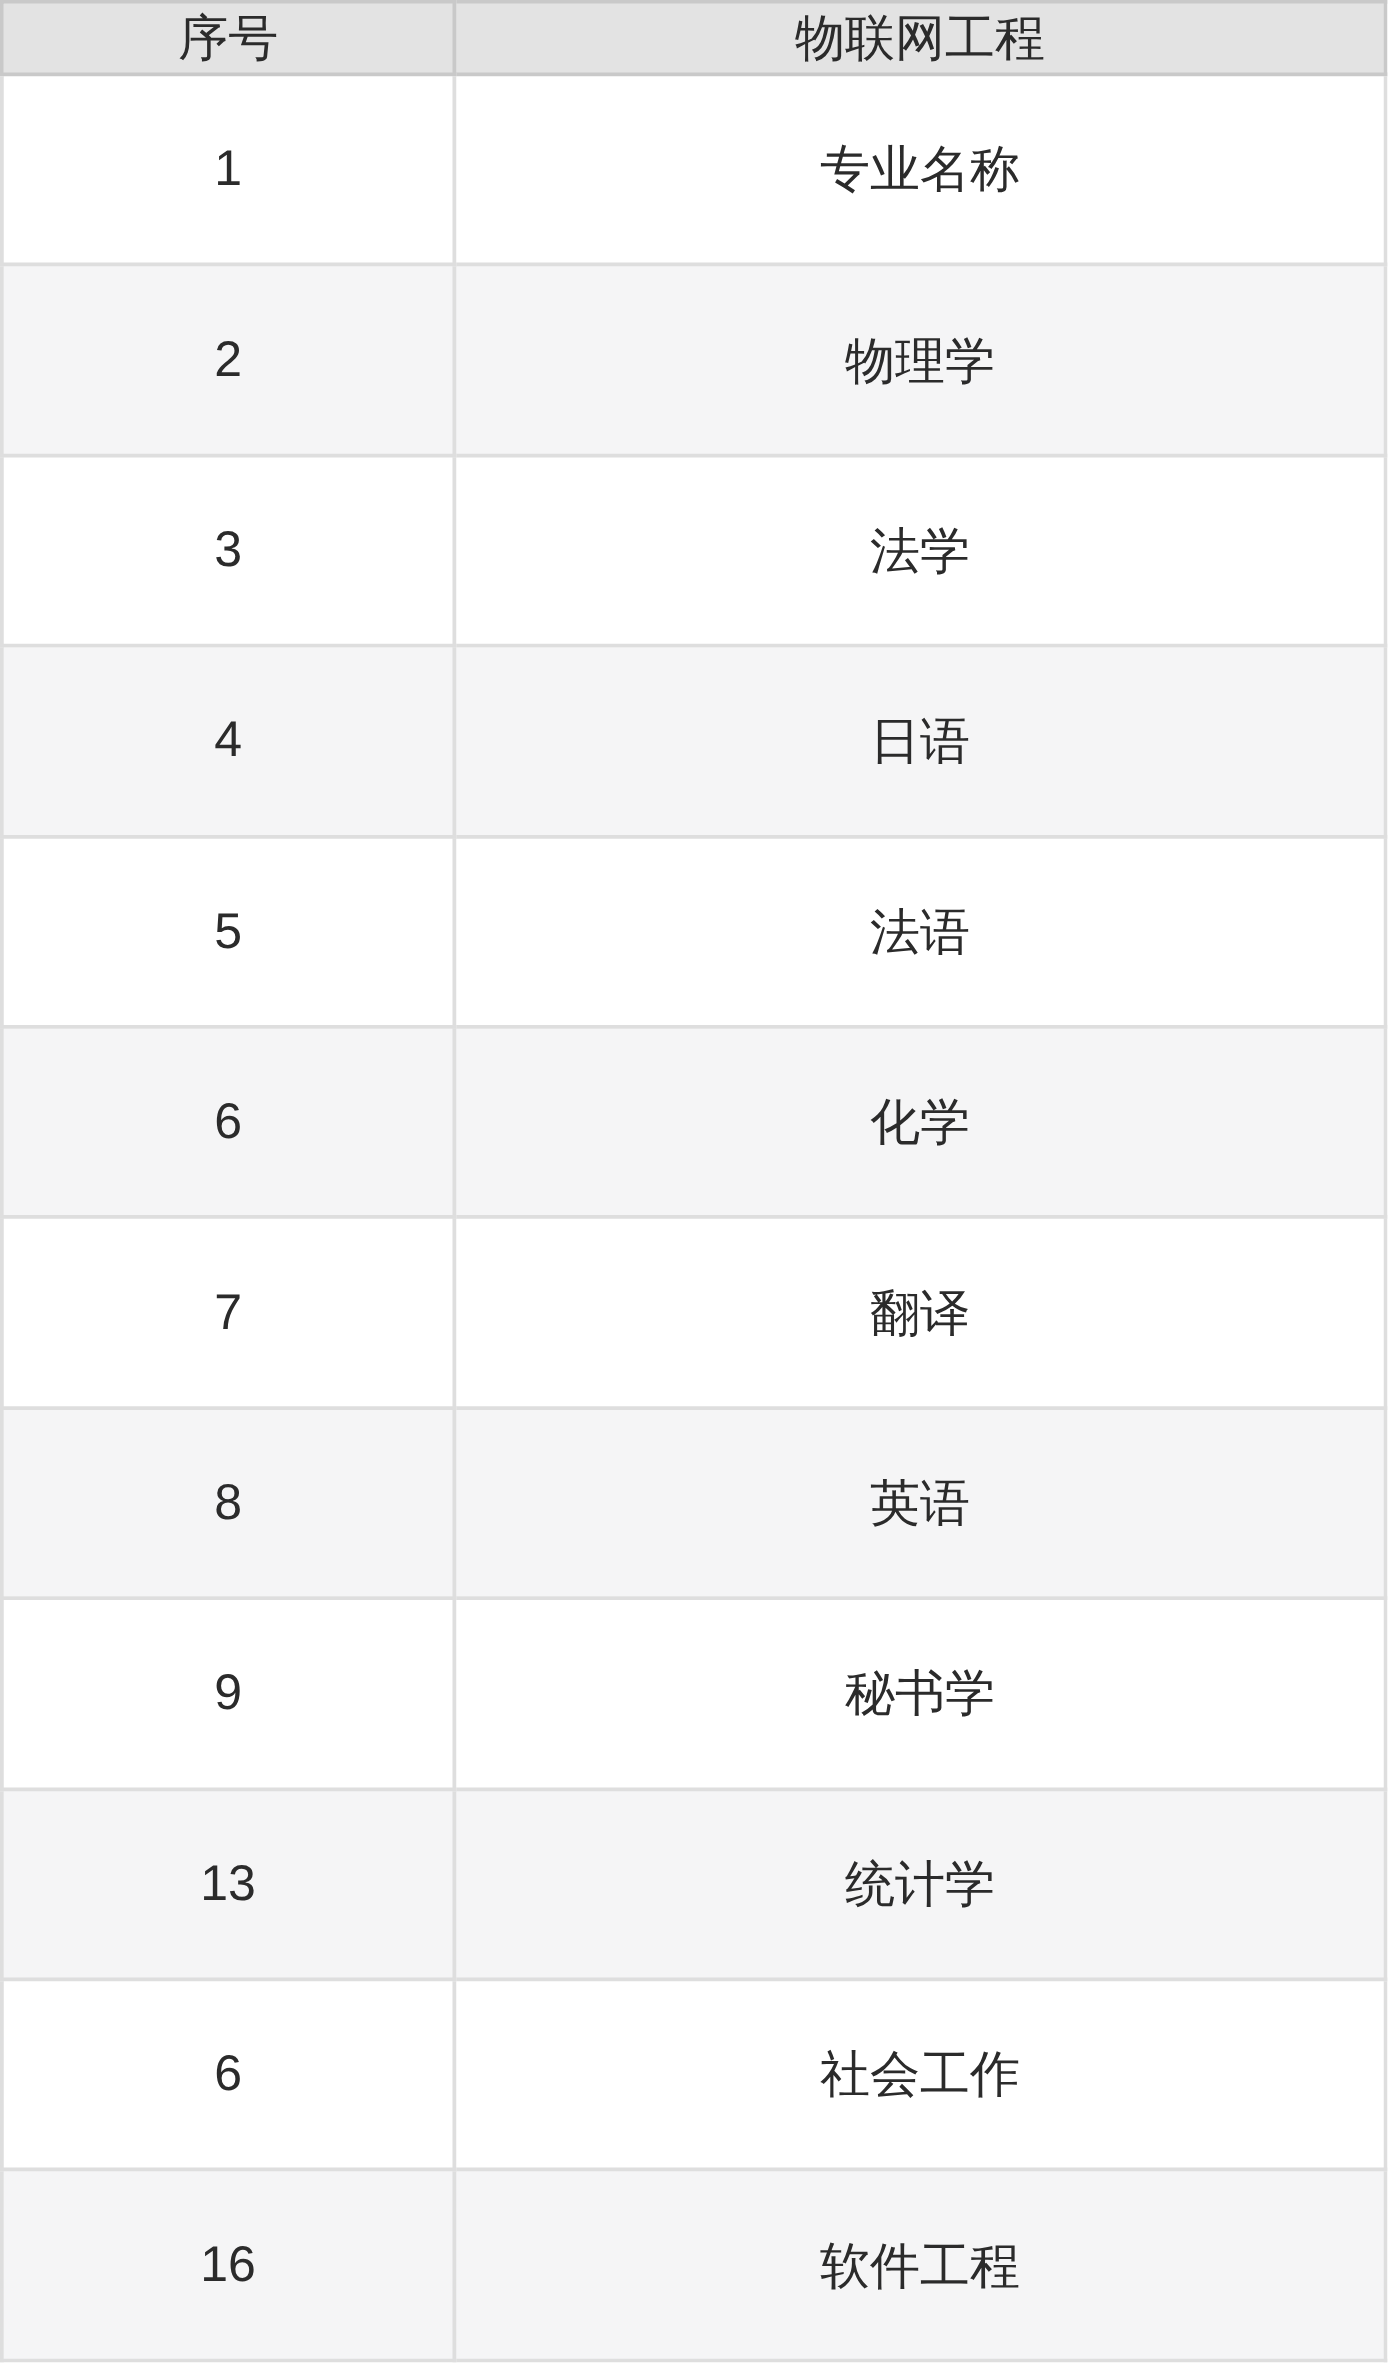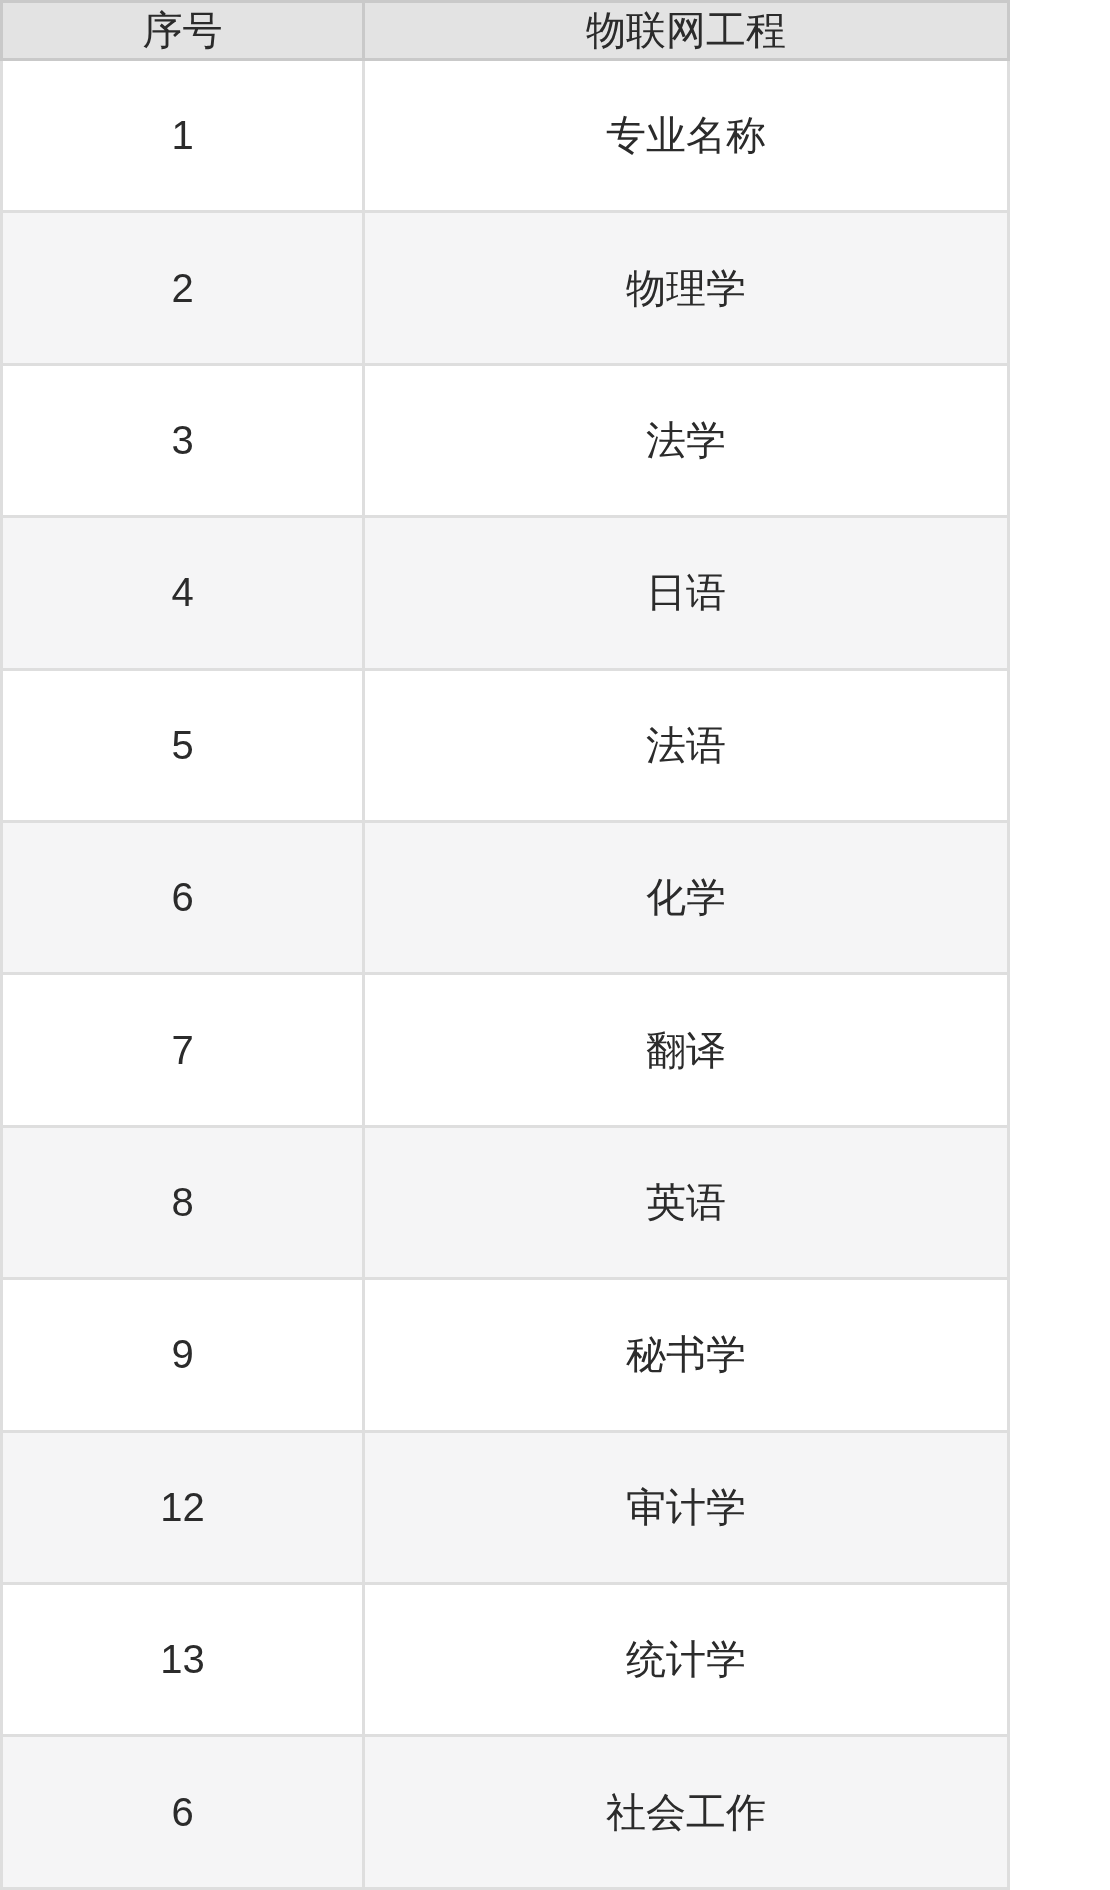--- a/index.html
+++ b/index.html
@@ -6,21 +6,21 @@
     margin: 0;
     padding: 0;
   }
   body {
     width: 1110px;
     height: 1890px;
     background: #ffffff;
     font-family: "Liberation Sans", "DejaVu Sans", sans-serif;
   }
   table.majors {
-    width: 1010px;
+    width: 1110px;
     height: 1890px;
     border-collapse: collapse;
     table-layout: fixed;
     border-radius: 28px;
   }
   col.c-no { width: 362px; }
   th, td {
     text-align: center;
     vertical-align: middle;
     font-size: 40px;
@@ -84,25 +84,25 @@
       </tr>
       <tr>
         <td>8</td>
         <td>英语</td>
       </tr>
       <tr>
         <td>9</td>
         <td>秘书学</td>
       </tr>
       <tr>
-        <td>12</td>
-        <td>审计学</td>
-      </tr>
-      <tr>
         <td>13</td>
         <td>统计学</td>
       </tr>
       <tr>
         <td>6</td>
         <td>社会工作</td>
       </tr>
+      <tr>
+        <td>16</td>
+        <td>软件工程</td>
+      </tr>
     </tbody>
 </table>
 
 </body></html>

